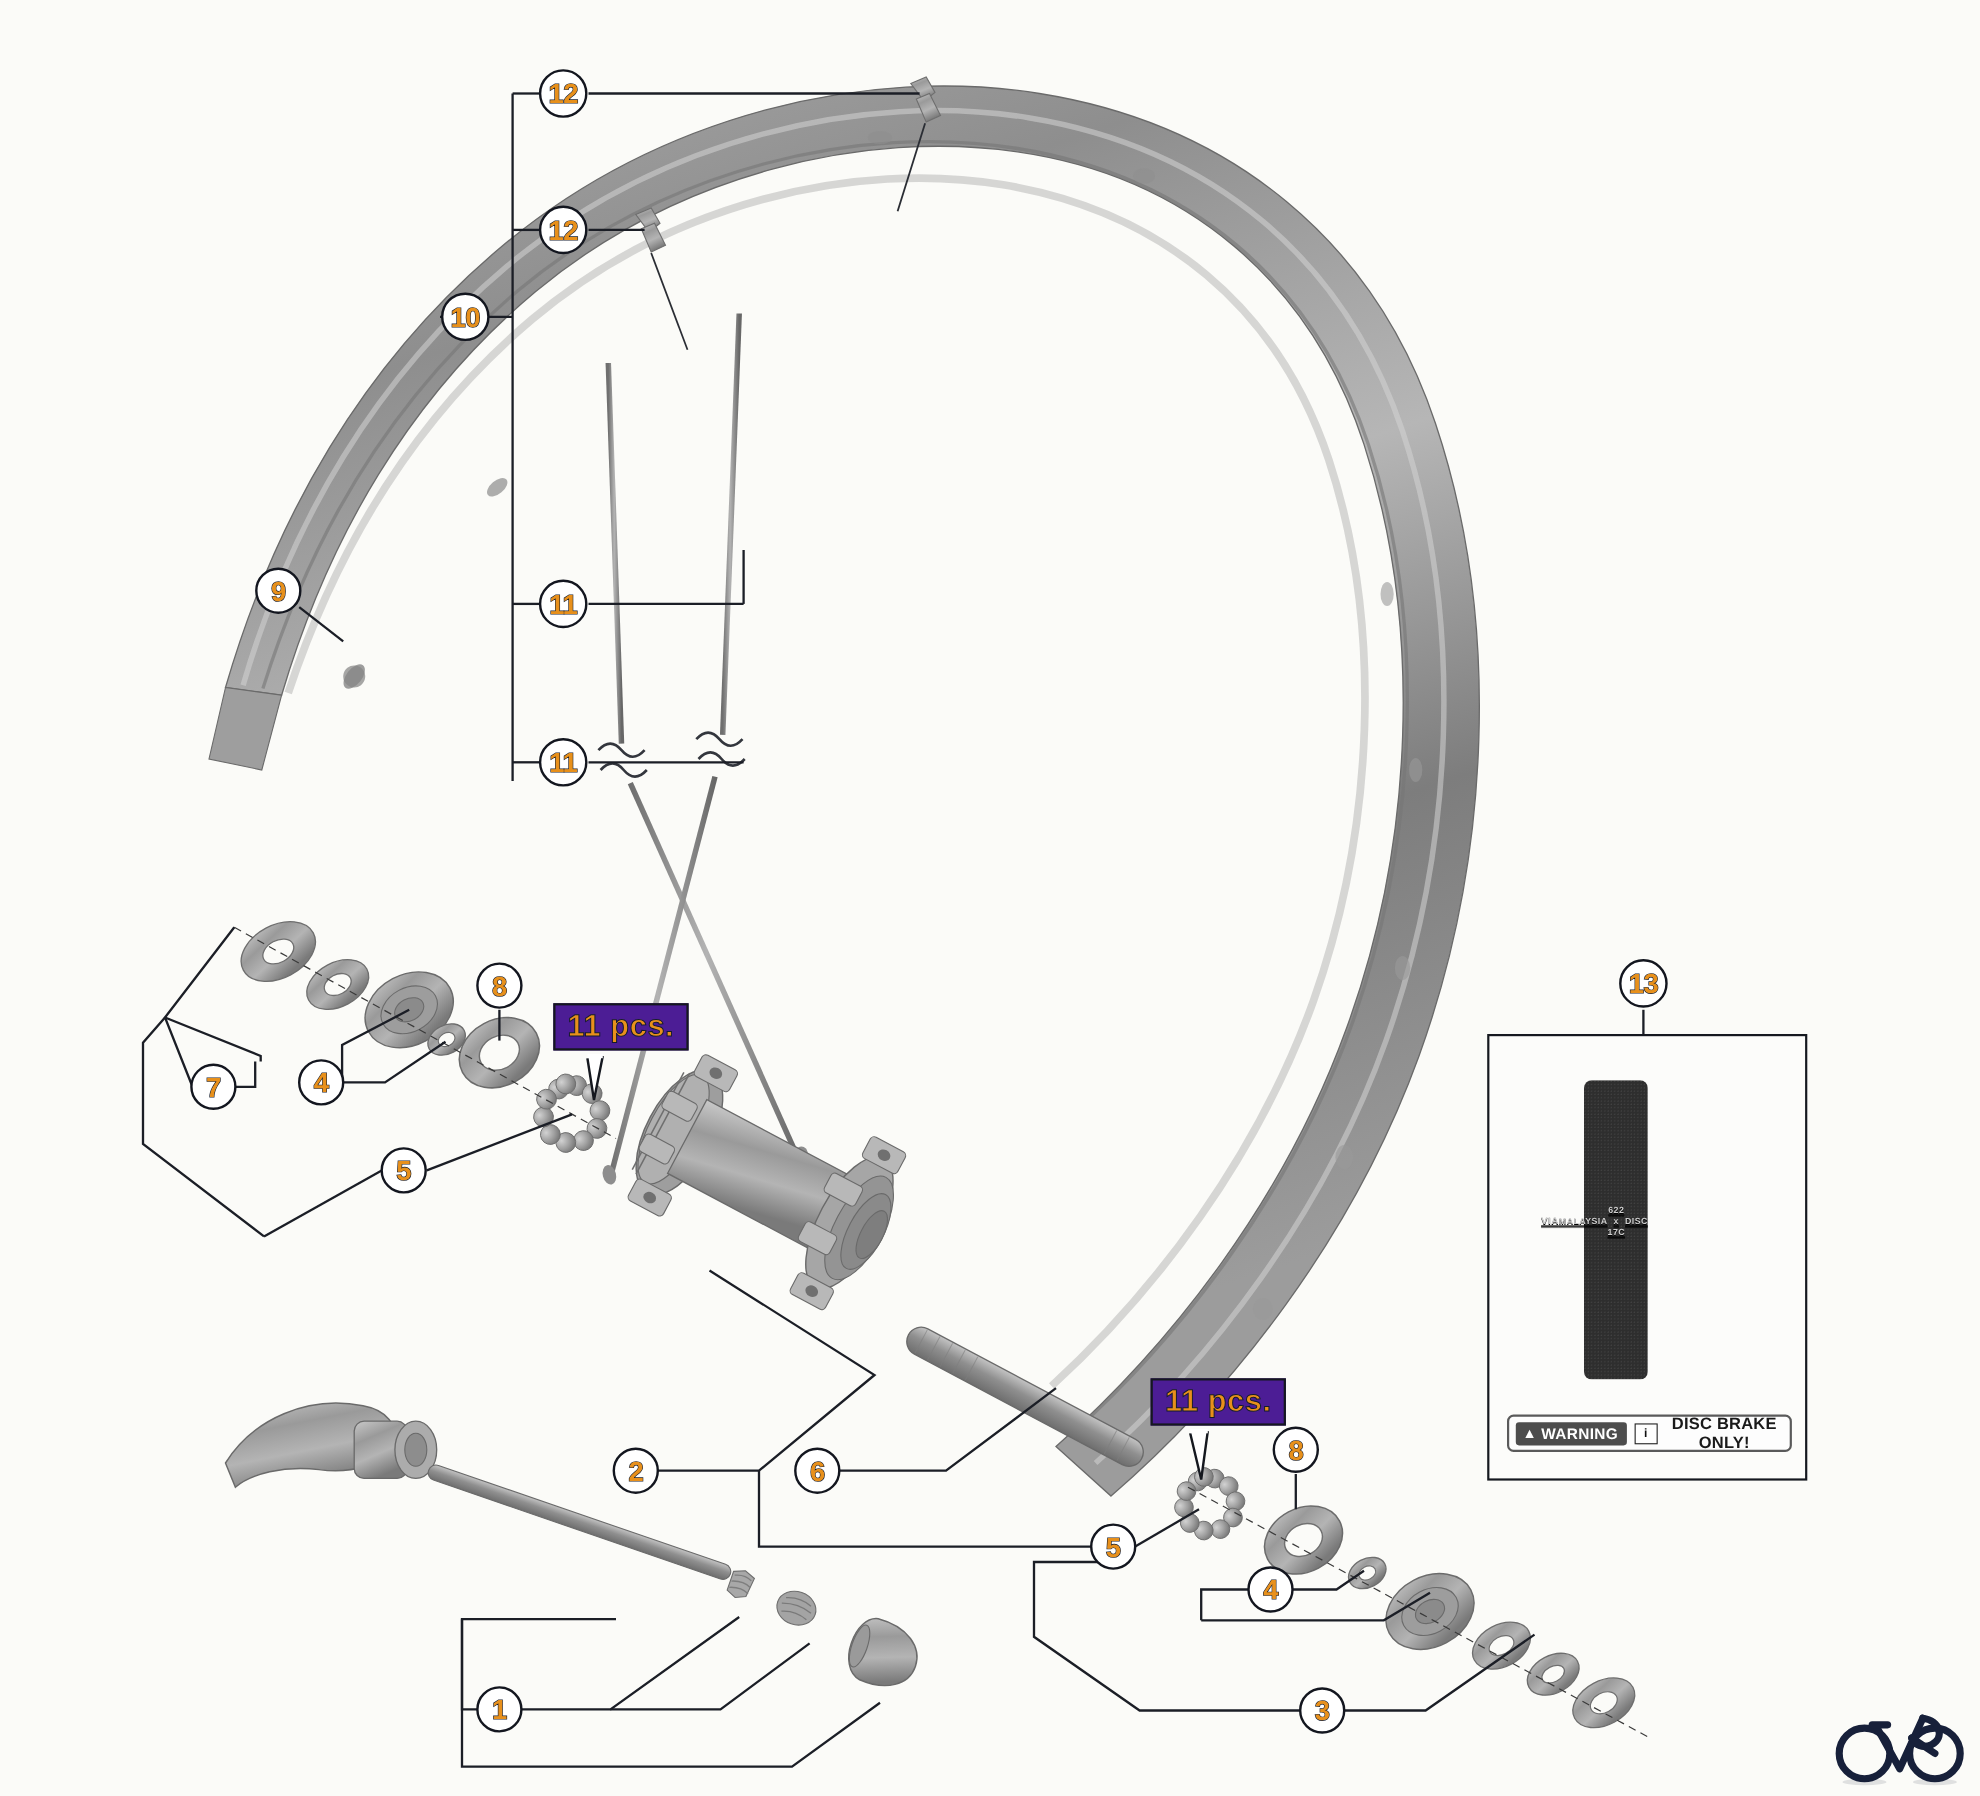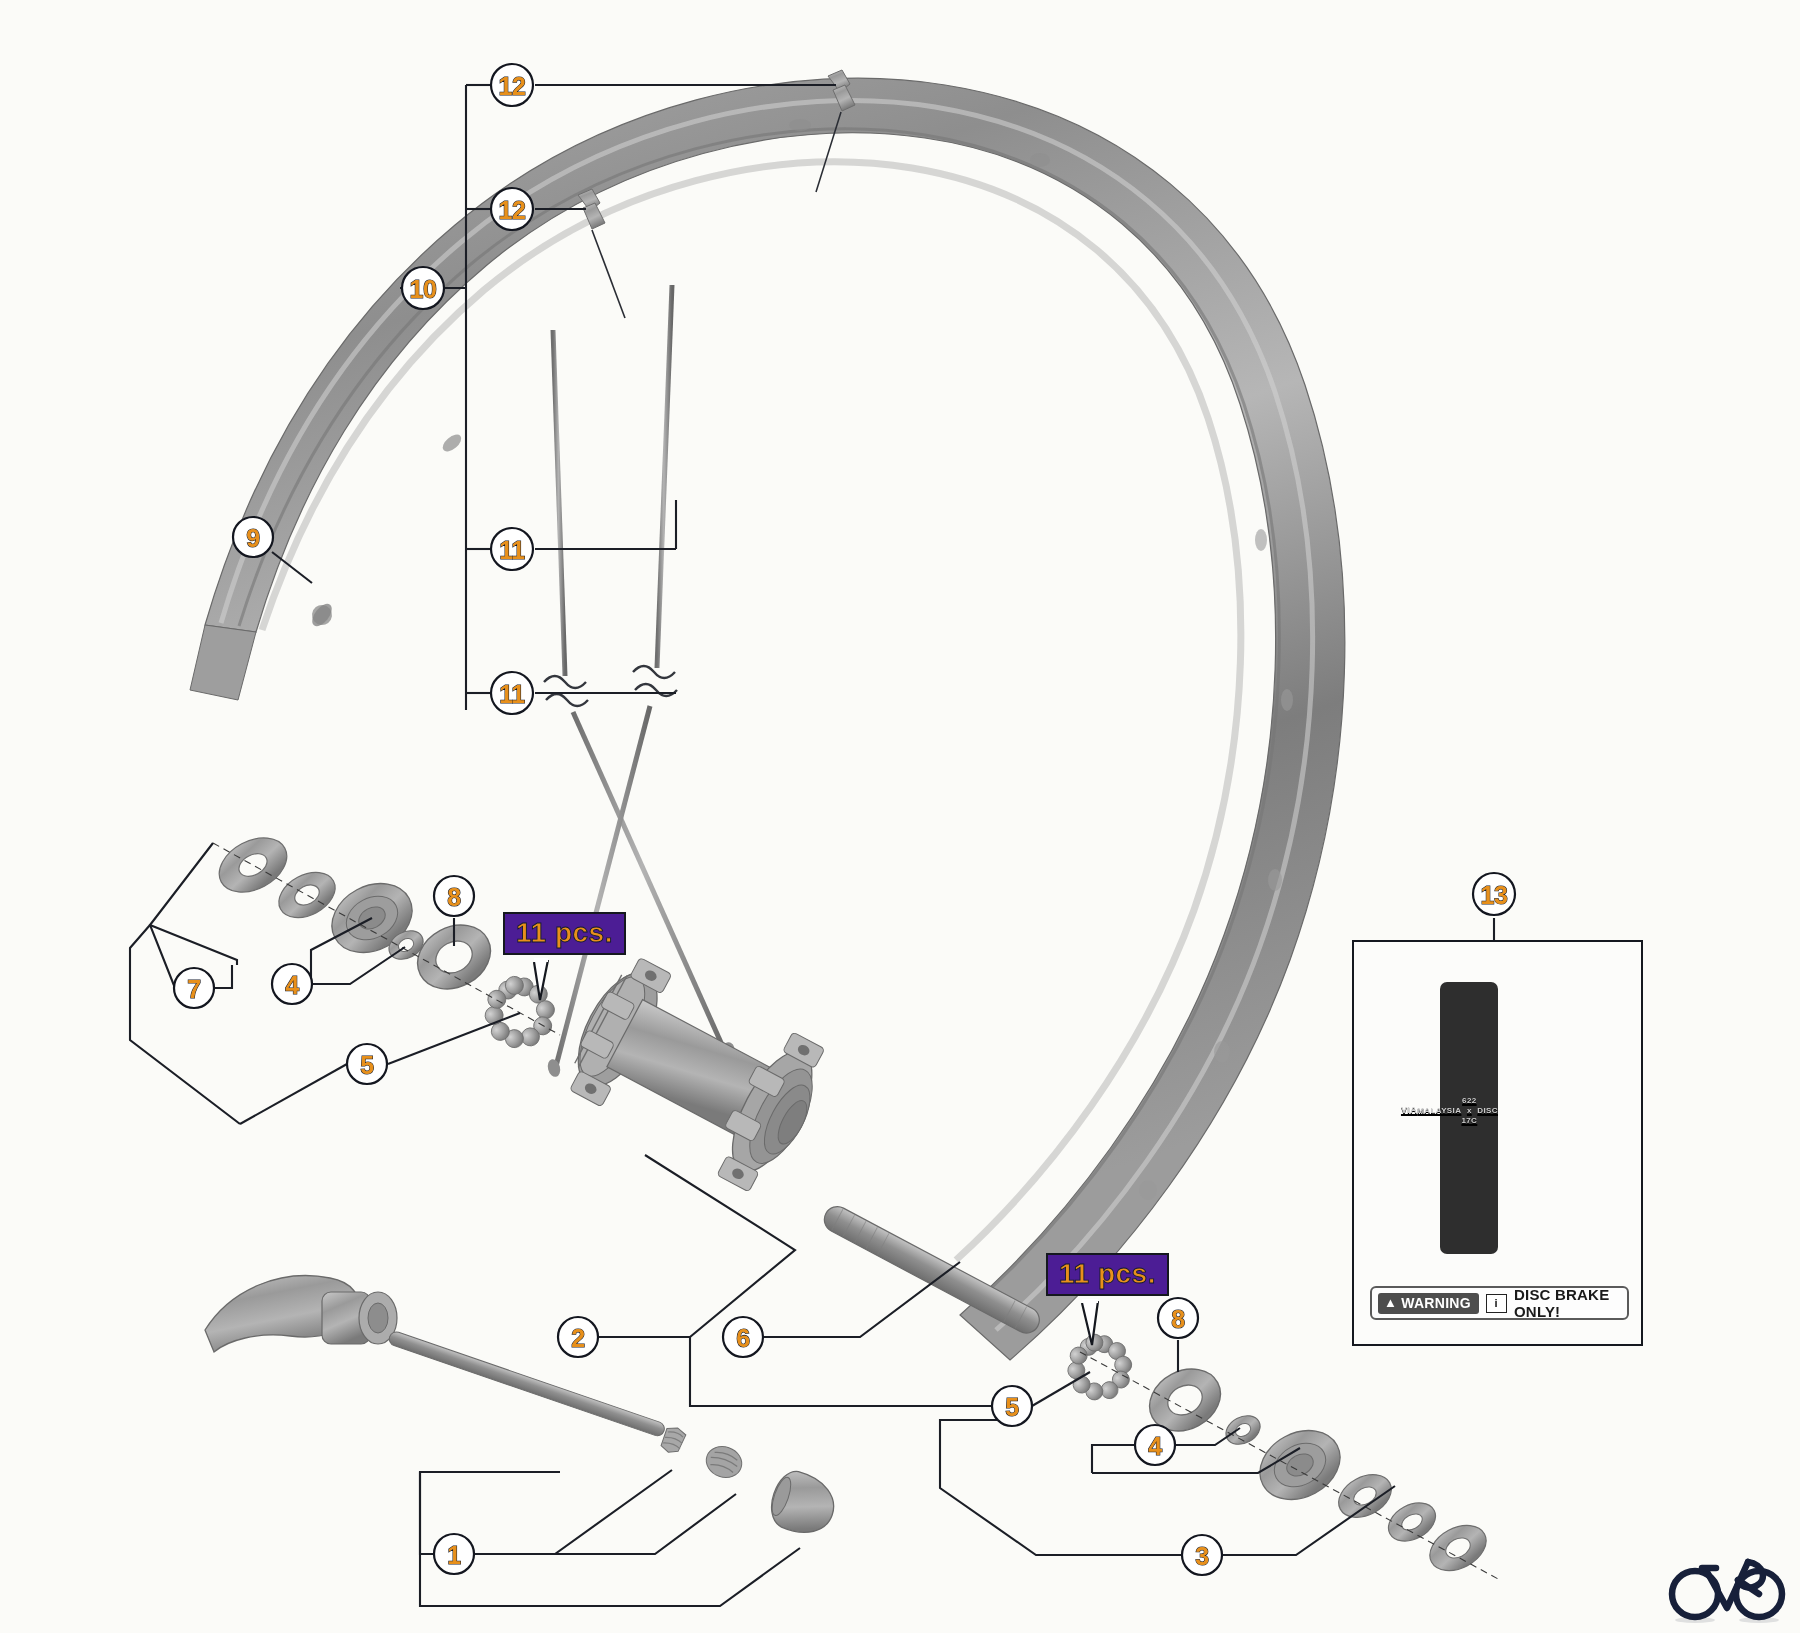--- a/index.html
+++ b/index.html
@@ -99,21 +99,21 @@
   .warn-badge .tri{font-size:13px;line-height:1;}
   .book-ico{
     border:1.6px solid #222;
     background:#fff;
     font-size:11px;font-weight:bold;color:#111;
     width:26px;height:17px;
     display:flex;align-items:center;justify-content:center;
     letter-spacing:1px;
   }
   .warn-text{
-    font-size:15px;font-weight:bold;color:#1A1A1A;letter-spacing:0.2px;
+    font-size:15px;font-weight:bold;color:#1A1A1A;letter-spacing:0.2px;text-align:center;
   }
 
   #brand-logo{position:absolute;}
 </style>
 </head>
 <body>
 
 <div id="stage">
 
   <svg class="layer" viewBox="0 0 1800 1633">

